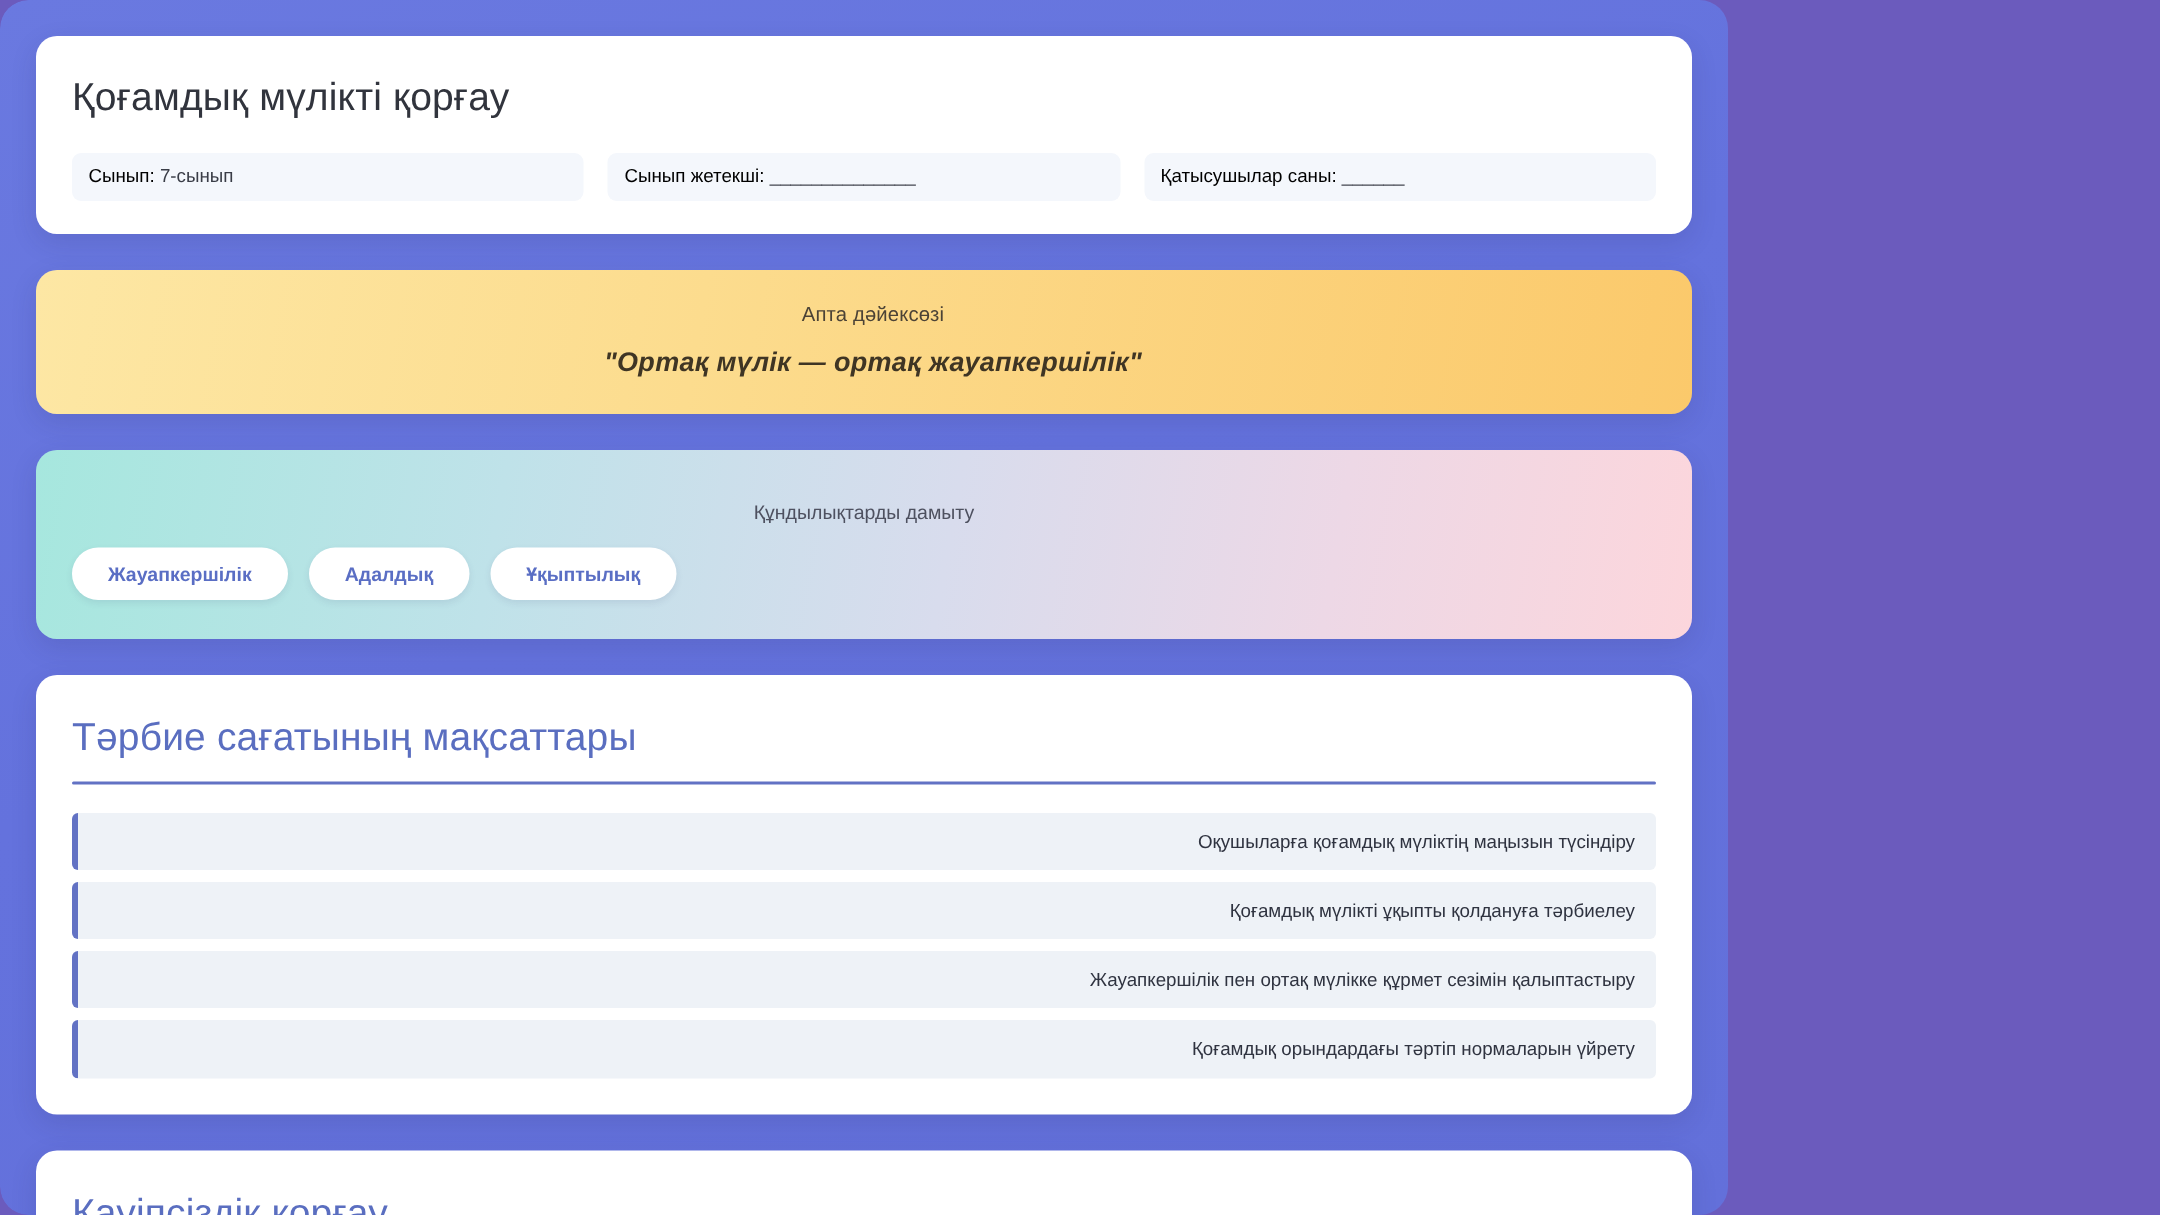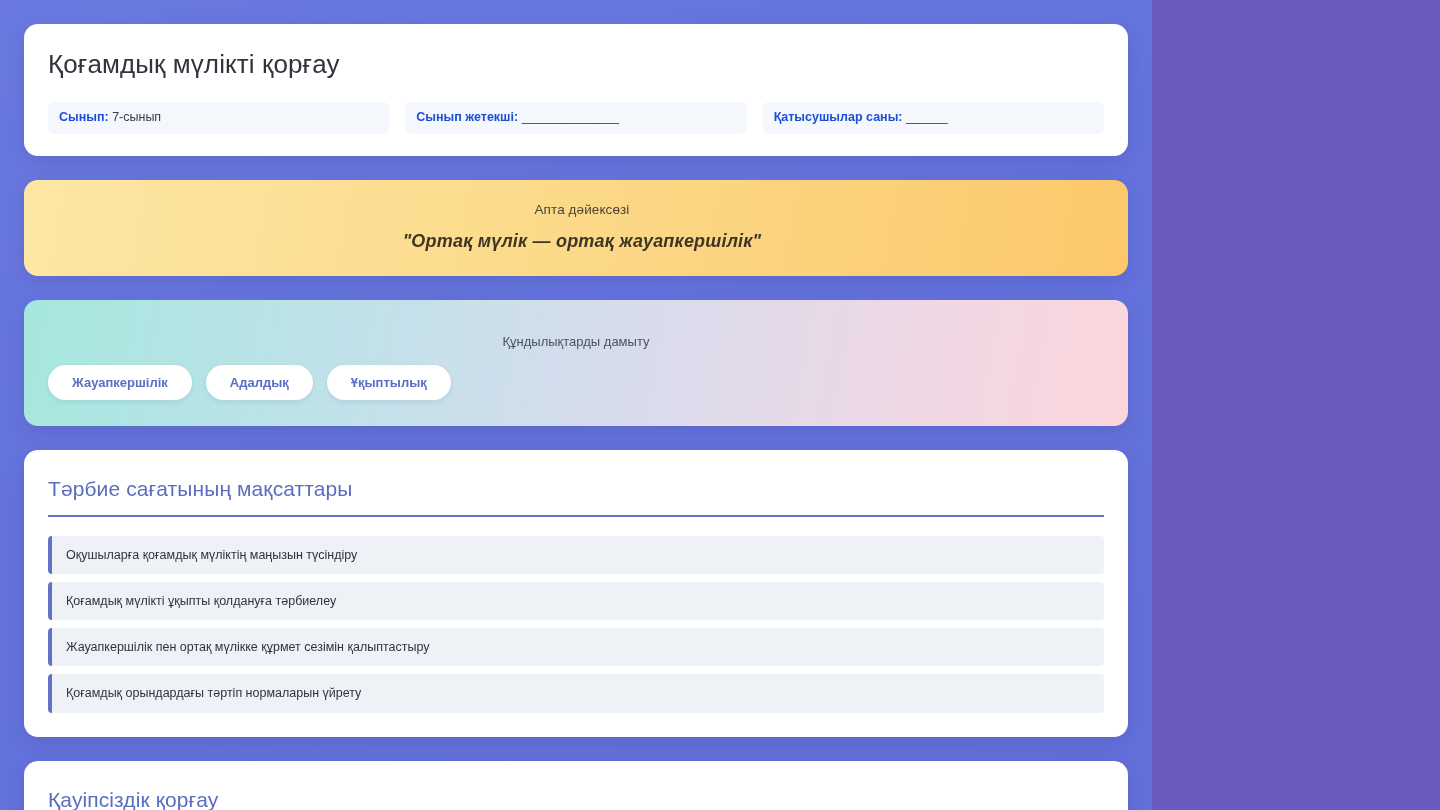--- a/index.html
+++ b/index.html
@@ -1,16 +1,16 @@
 <!DOCTYPE html>
 <html lang="kk"><head>
 <meta charset="utf-8">
 <title>Қоғамдық мүлікті қорғау</title>
 <style>
-  * { box-sizing: border-box; margin: 0; padding: 0; }
+  * { box-sizing: border-box; margin: 0; padding: 0; border-radius: 19px; }
 
   html, body {
     width: 1440px;
     height: 810px;
     overflow: hidden;
   }
 
   body {
     font-family: "Liberation Sans", "DejaVu Sans", sans-serif;
     background: #6b5bbd;
@@ -65,22 +65,22 @@
     background: #f4f7fc;
     border-radius: 6px;
     padding: 8px 11px;
     font-size: 12.5px;
     line-height: 1.25;
     white-space: nowrap;
     overflow: hidden;
   }
 
   .meta-label {
-    color: #1d4ed8;
-    font-weight: bold;
+    color: #000000;
+    font-weight: normal;
   }
 
   .meta-value {
     color: #3a3d47;
   }
 
   
   .quote-banner {
     background: linear-gradient(100deg, #fde7a4 0%, #fcdc8e 40%, #fbc96b 100%);
     border-radius: 14px;
@@ -137,21 +137,21 @@
     box-shadow: 0 2px 5px rgba(60, 60, 110, 0.10);
     white-space: nowrap;
   }
 
   
   .section-card {
     padding: 26px 24px 24px 24px;
   }
 
   .section-title {
-    font-size: 21px;
+    font-size: 26px;
     font-weight: 400;
     color: #5a6ec0;
     letter-spacing: 0.1px;
     padding-bottom: 14px;
     line-height: 1.2;
   }
 
   .section-rule {
     height: 2px;
     background: #6272c4;
@@ -164,20 +164,21 @@
 
   .obj-item {
     background: #eef2f7;
     border-left: 4px solid #6272c4;
     border-radius: 4px;
     padding: 11px 14px;
     font-size: 12.5px;
     color: #2f3340;
     margin-bottom: 8px;
     line-height: 1.3;
+    text-align: right;
   }
 
   .obj-item:last-child { margin-bottom: 0; }
 
   
   .safety-card {
     padding: 26px 24px 24px 24px;
   }
 </style>
 </head>

